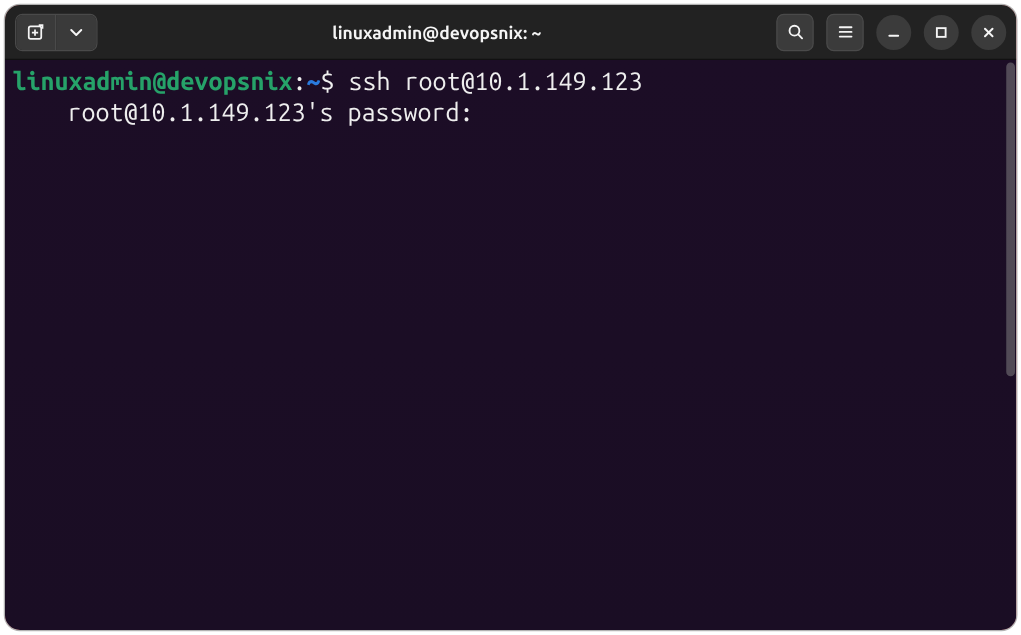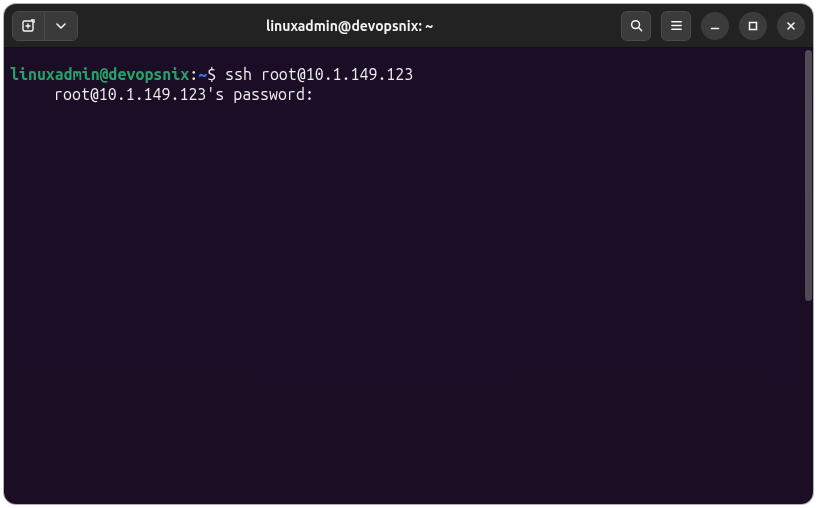--- a/index.html
+++ b/index.html
@@ -81,23 +81,23 @@
       display: flex;
       align-items: center;
       justify-content: center;
       color: #f5f5f5;
       cursor: pointer;
     }
     .terminal-body {
       flex: 1;
       background: #1c0c26;
       background: linear-gradient(#1c0d26,#1a0d24);
-      padding: 16px 6px;
+      padding: 4px 6px;
       font-family: 'Ubuntu Mono', 'DejaVu Sans Mono', monospace;
-      font-size: 16px;
+      font-size: 20px;
       line-height: 1.25;
       color: #eeeeee;
       position: relative;
       overflow: hidden;
     }
     .line { white-space: pre; }
     .user { color: #26a269; font-weight: bold; }
     .colon { color: #eeeeee; }
     .path { color: #2a7bde; font-weight: bold; }
     .dollar { color: #eeeeee; }

